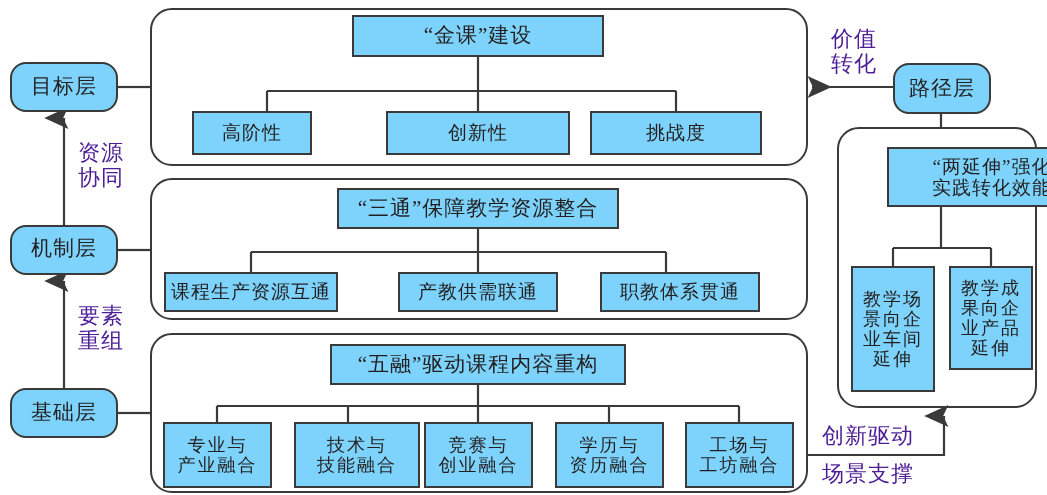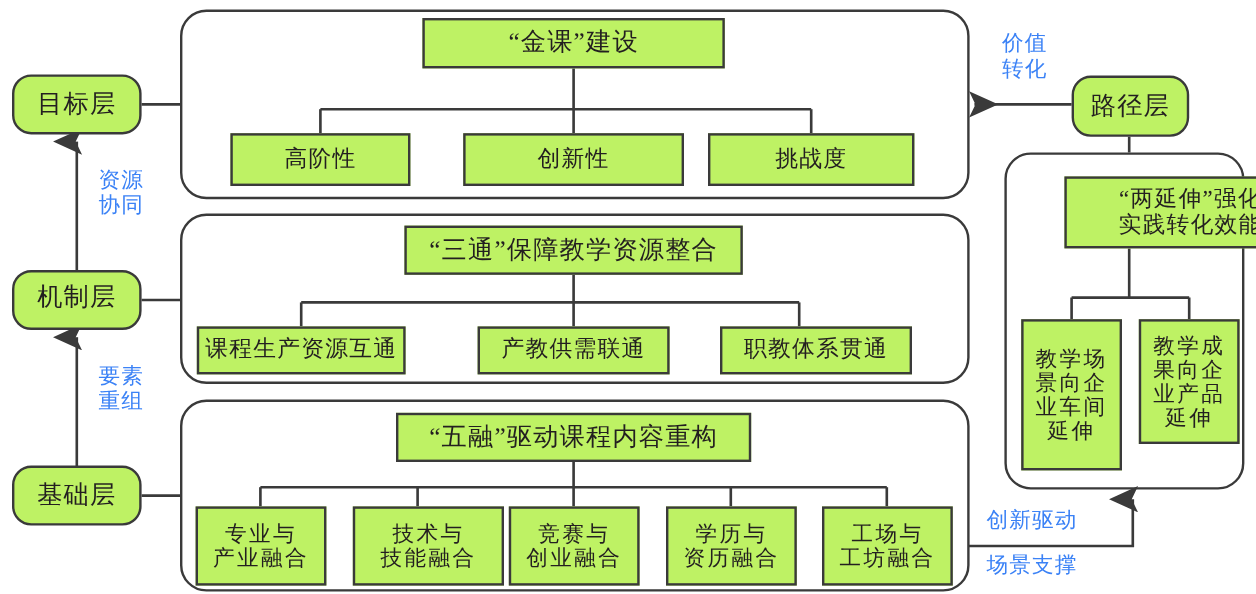--- a/index.html
+++ b/index.html
@@ -26,21 +26,21 @@
     height: 495px;
     pointer-events: none;
   }
   .node {
     position: absolute;
     box-sizing: border-box;
     display: flex;
     align-items: center;
     justify-content: center;
     text-align: center;
-    background: #bef264;
+    background: #7dd3fc;
     border: 2px solid #3a3a3a;
     line-height: 1.12;
     letter-spacing: 1px;
     white-space: pre-line;
   }
   .layer-node {
     border-radius: 16px;
     font-size: 21px;
   }
   .group-box {
@@ -55,26 +55,26 @@
   }
   .leaf-node {
     font-size: 19px;
   }
   .small-leaf {
     font-size: 18px;
     letter-spacing: 2px;
   }
   .edge-label {
     position: absolute;
-    font-size: 18px;
+    font-size: 22px;
     line-height: 1.15;
     letter-spacing: 1px;
     text-align: center;
     white-space: pre-line;
-    color: #3b82f6;
+    color: #4c1d95;
   }
   .right-head {
     font-size: 19px;
     letter-spacing: 1px;
   }
 </style>
 </head>
 <body>
 
 <div id="diagram">
@@ -142,21 +142,21 @@
 
   <div class="edge-label" style="left:70px; top:140px; width:62px;">资源
 协同</div>
   <div class="edge-label" style="left:70px; top:303px; width:62px;">要素
 重组</div>
 
   <div class="group-box" style="left:150px; top:8px; width:658px; height:158px;"></div>
   <div class="node head-node" style="left:352px; top:15px; width:252px; height:42px;">
     <span>“金课”建设</span>
   </div>
-  <div class="node leaf-node" style="left:192px; top:111px; width:150px; height:44px;">
+  <div class="node leaf-node" style="left:192px; top:111px; width:120px; height:44px;">
     <span>高阶性</span>
   </div>
   <div class="node leaf-node" style="left:386px; top:111px; width:184px; height:44px;">
     <span>创新性</span>
   </div>
   <div class="node leaf-node" style="left:590px; top:111px; width:172px; height:44px;text-align:right;">
     <span>挑战度</span>
   </div>
 
   <div class="group-box" style="left:150px; top:178px; width:658px; height:142px;"></div>

